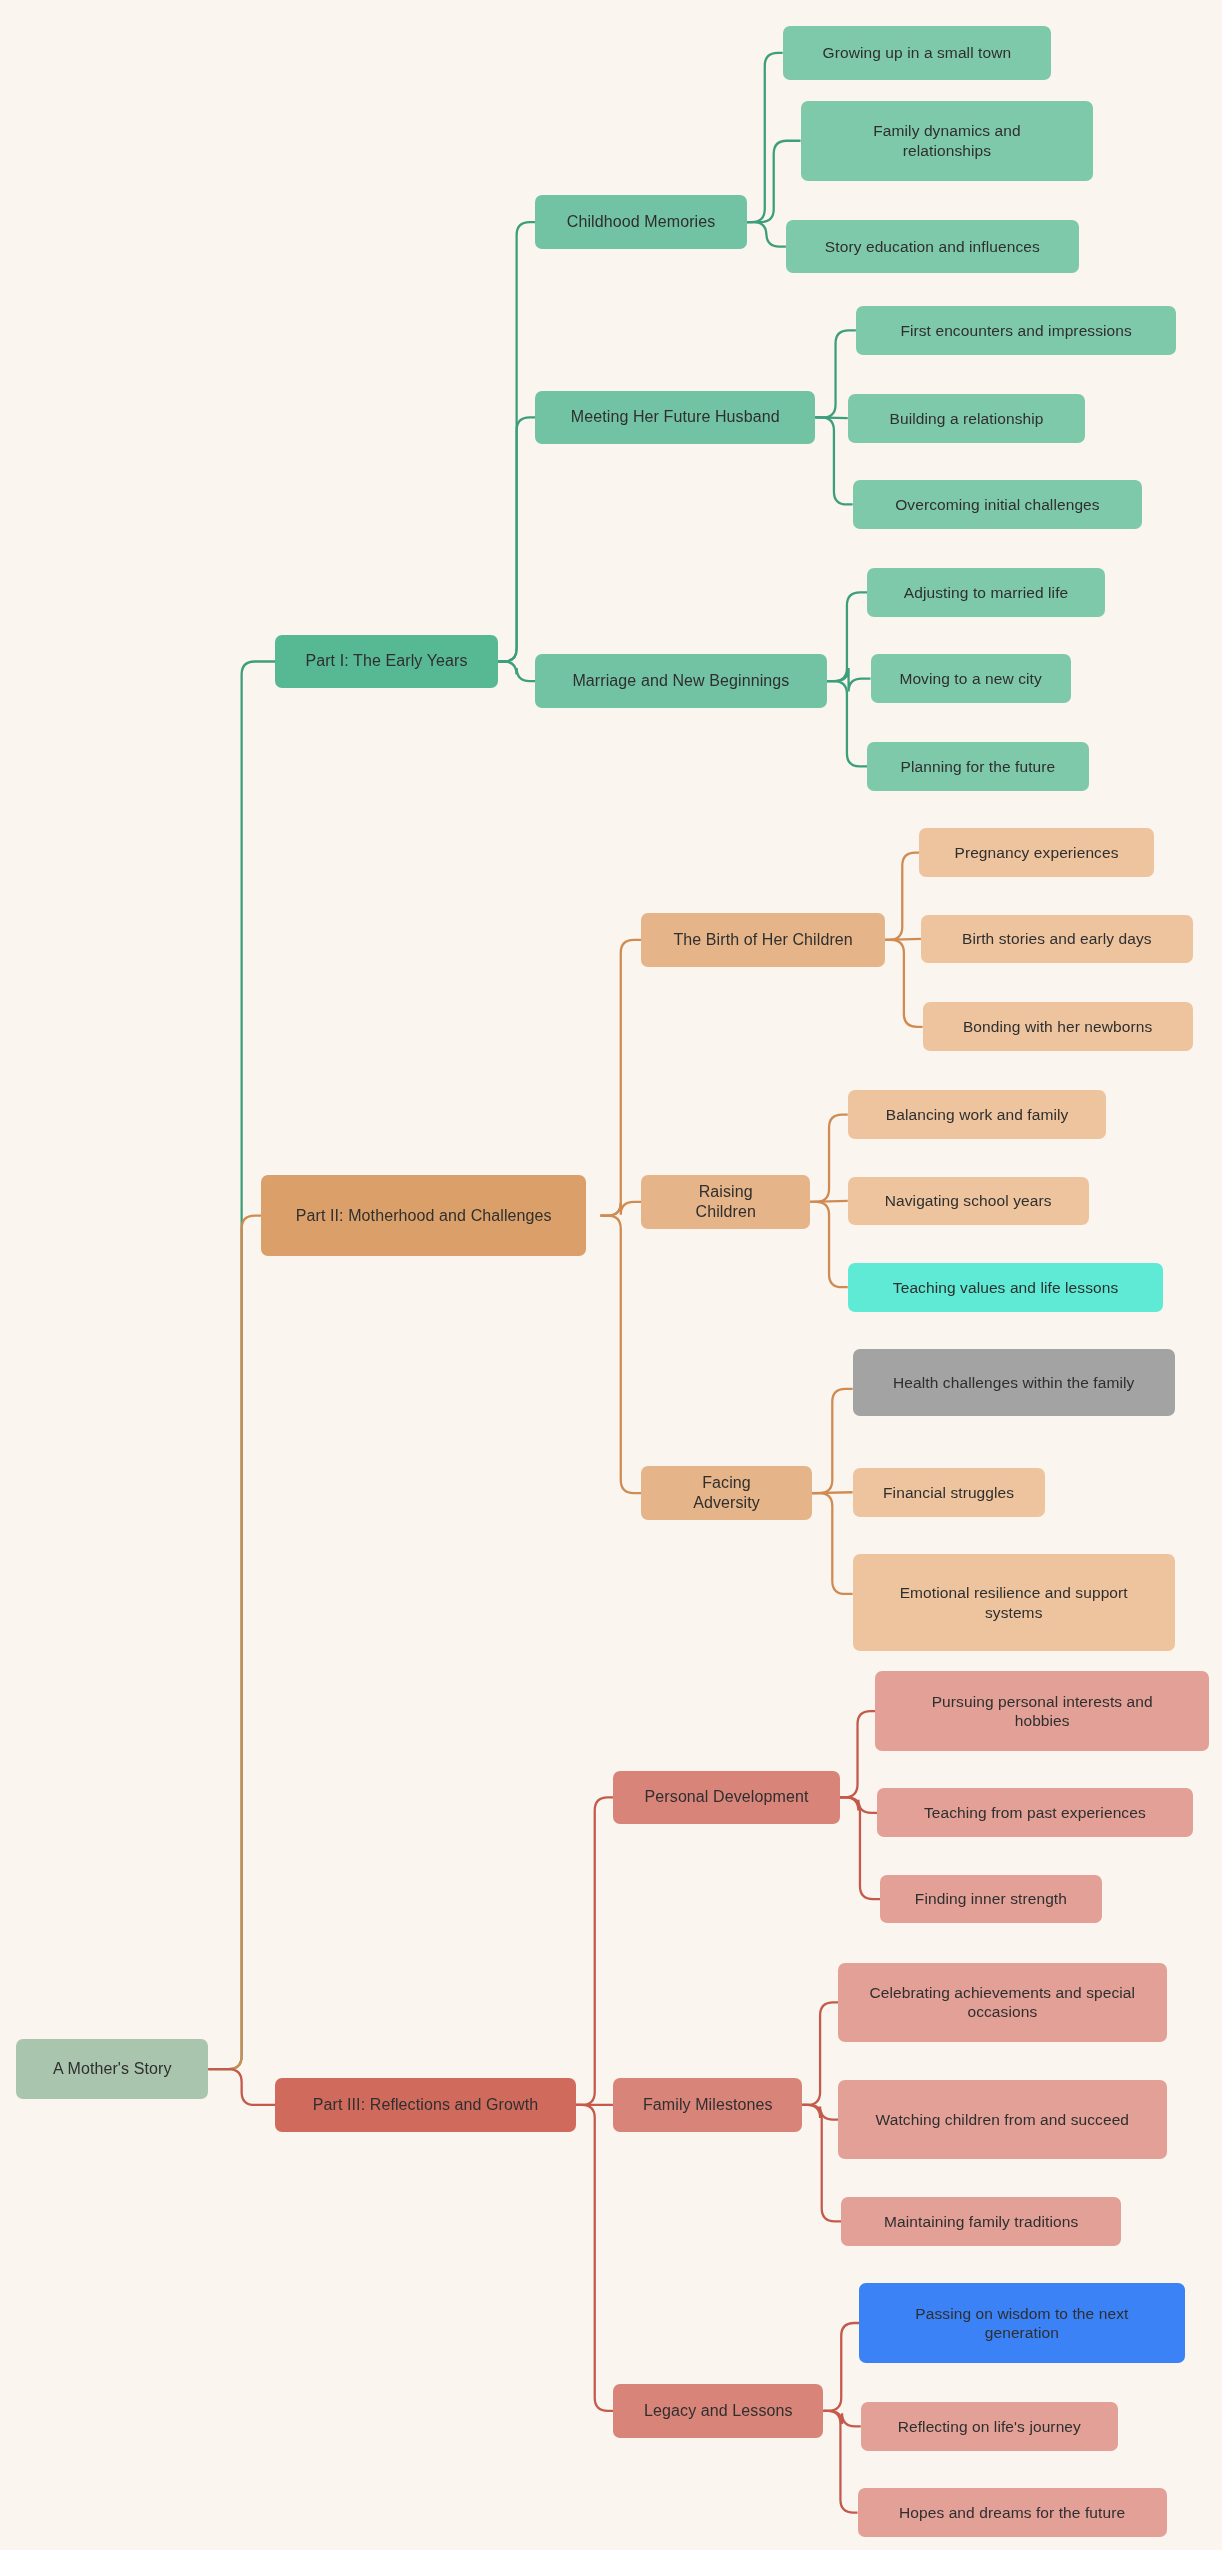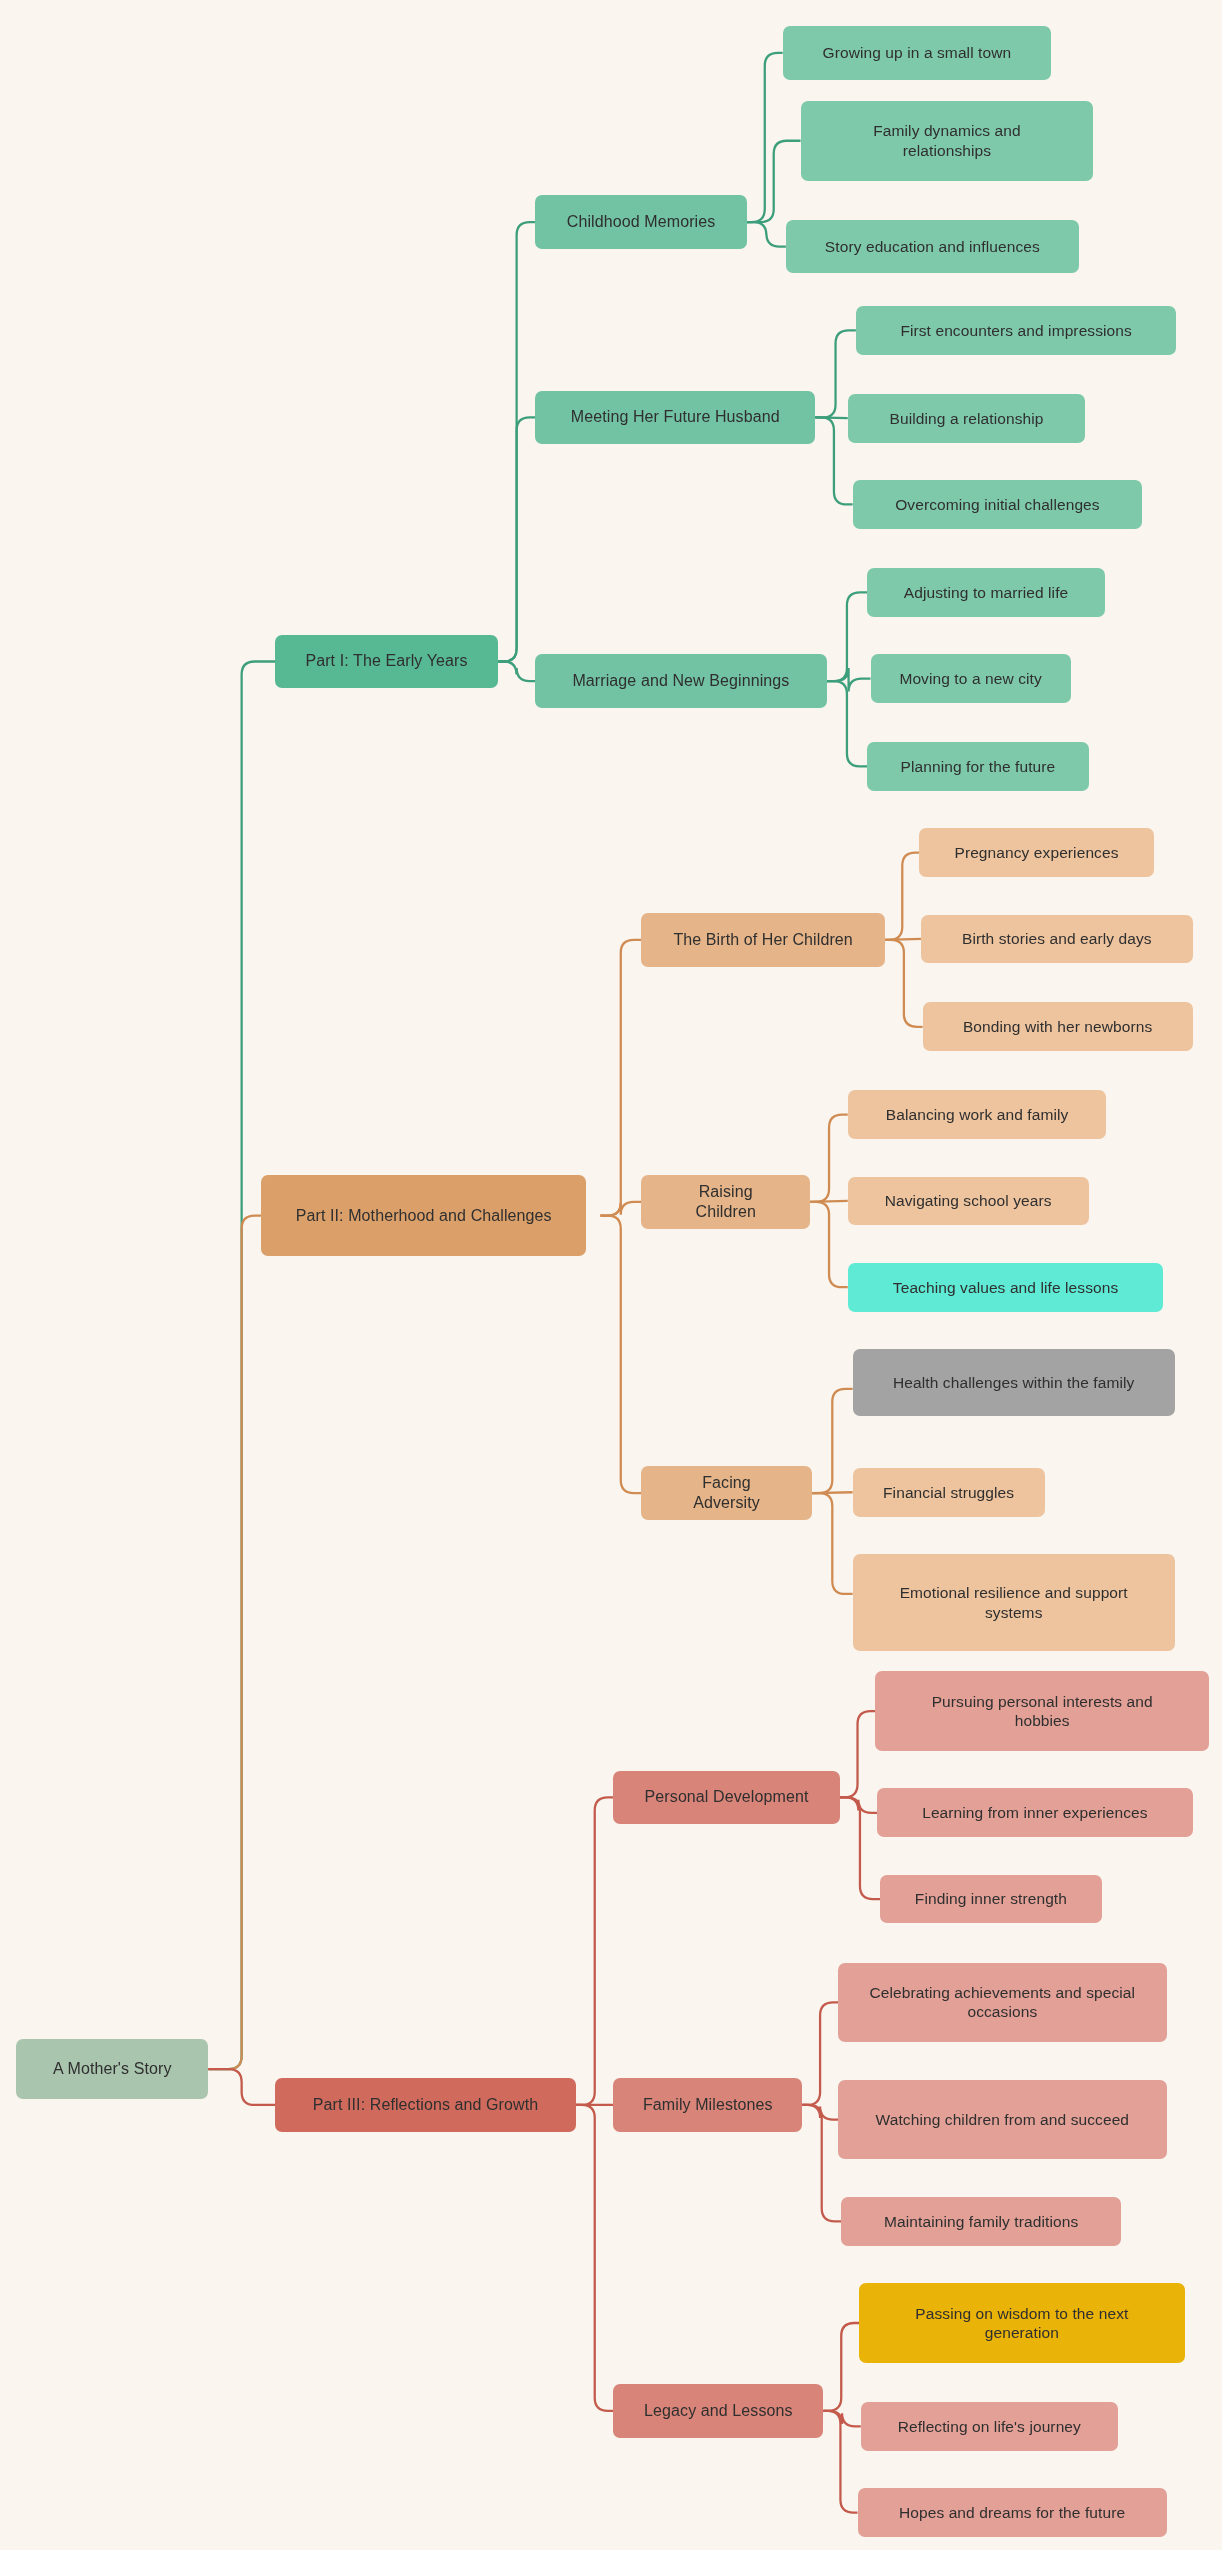--- a/index.html
+++ b/index.html
@@ -120,23 +120,23 @@
     <div class="node lvl3" style="left: 847.752px; top: 1090.3px; width: 258.719px; height: 48.8194px; background: rgb(238, 196, 159);">Balancing work and family</div>
     <div class="node lvl3" style="left: 847.752px; top: 1176.55px; width: 240.82px; height: 48.8194px; background: rgb(238, 196, 159);">Navigating school years</div>
     <div class="node lvl3" style="left: 847.752px; top: 1262.8px; width: 315.67px; height: 48.8194px; background: #5eead4;">Teaching values and life lessons</div>
     <div class="node lvl2" style="left: 641.103px; top: 1466.21px; width: 170.852px; height: 53.7013px; background: rgb(229, 180, 136);">Facing Adversity</div>
     <div class="node lvl3" style="left: 852.634px; top: 1349.04px; width: 322.178px; height: 67px; background: #a3a3a3;">Health challenges within the family</div>
     <div class="node lvl3" style="left: 852.634px; top: 1467.84px; width: 192.005px; height: 48.8194px; background: rgb(238, 196, 159);">Financial struggles</div>
     <div class="node lvl3" style="left: 852.634px; top: 1554.08px; width: 322.178px; height: 97px; background: rgb(238, 196, 159);">Emotional resilience and support systems</div>
     <div class="node lvl1" style="left: 274.991px; top: 2078.08px; width: 301.025px; height: 53.7013px; background: rgb(207, 106, 92);">Part III: Reflections and Growth</div>
     <div class="node lvl2" style="left: 613.441px; top: 1770.52px; width: 226.176px; height: 53.7013px; background: rgb(217, 132, 121);">Personal Development</div>
     <div class="node lvl3" style="left: 875.414px; top: 1671.25px; width: 333.569px; height: 79.7384px; background: rgb(226, 160, 151);">Pursuing personal interests and hobbies</div>
-    <div class="node lvl3" style="left: 877.041px; top: 1788.42px; width: 315.67px; height: 48.8194px; background: rgb(226, 160, 151);">Learning from inner experiences</div>
+    <div class="node lvl3" style="left: 877.041px; top: 1788.42px; width: 315.67px; height: 48.8194px; background: rgb(226, 160, 151);">Teaching from past experiences</div>
     <div class="node lvl3" style="left: 880.296px; top: 1874.66px; width: 221.294px; height: 48.8194px; background: rgb(226, 160, 151);">Finding inner strength</div>
     <div class="node lvl2" style="left: 613.441px; top: 2078.08px; width: 188.751px; height: 53.7013px; background: rgb(217, 132, 121);">Family Milestones</div>
     <div class="node lvl3" style="left: 837.989px; top: 1962.54px; width: 328.687px; height: 79.7384px; background: rgb(226, 160, 151);">Celebrating achievements and special occasions</div>
     <div class="node lvl3" style="left: 837.989px; top: 2079.71px; width: 328.687px; height: 79.7384px; background: rgb(226, 160, 151);">Watching children from and succeed</div>
     <div class="node lvl3" style="left: 841.244px; top: 2196.87px; width: 279.872px; height: 48.8194px; background: rgb(226, 160, 151);">Maintaining family traditions</div>
     <div class="node lvl2" style="left: 613.441px; top: 2384.01px; width: 209.904px; height: 53.7013px; background: rgb(217, 132, 121);">Legacy and Lessons</div>
-    <div class="node lvl3" style="left: 859.142px; top: 2283.12px; width: 325.433px; height: 79.7384px; background: #eab308;">Passing on wisdom to the next generation</div>
+    <div class="node lvl3" style="left: 859.142px; top: 2283.12px; width: 325.433px; height: 79.7384px; background: #3b82f6;">Passing on wisdom to the next generation</div>
     <div class="node lvl3" style="left: 860.77px; top: 2401.91px; width: 257.092px; height: 48.8194px; background: rgb(226, 160, 151);">Reflecting on life's journey</div>
     <div class="node lvl3" style="left: 857.515px; top: 2488.16px; width: 309.161px; height: 48.8194px; background: rgb(226, 160, 151);">Hopes and dreams for the future</div>
   </div>
 
 </body></html>

